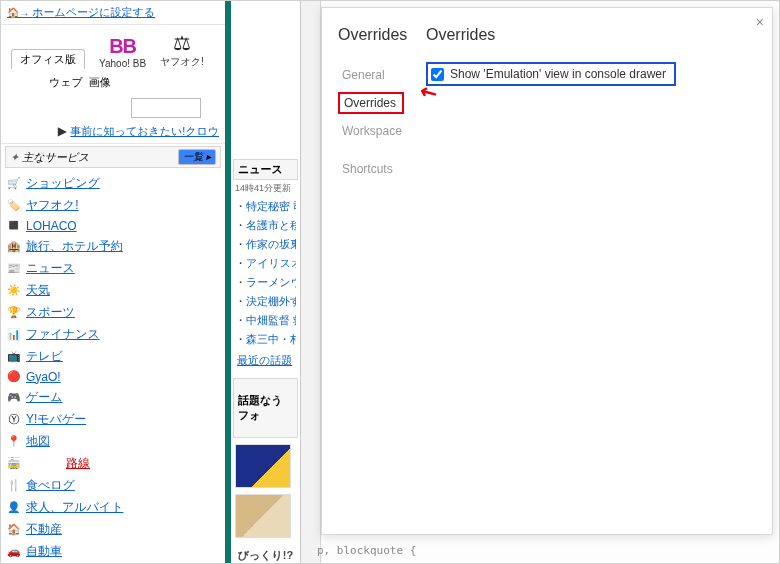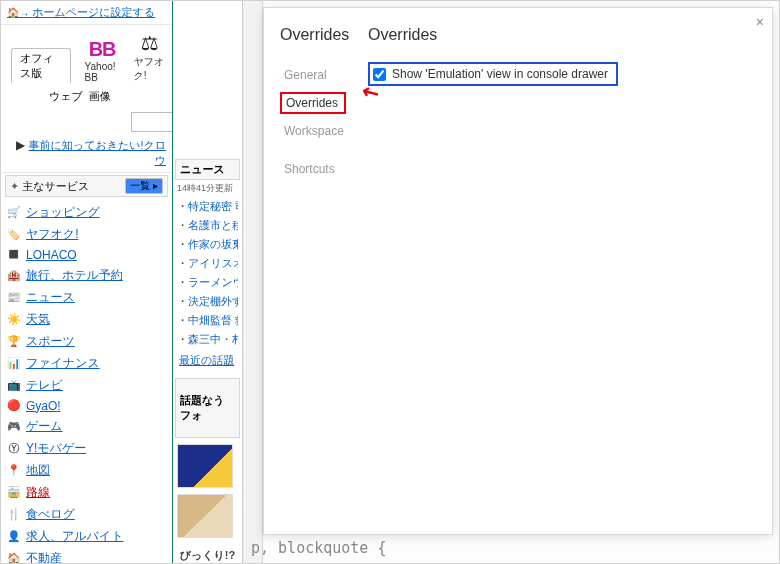--- a/index.html
+++ b/index.html
@@ -1,57 +1,57 @@
 <!DOCTYPE html>
 <html><head>
 <meta charset="utf-8">
 <style>
   * { box-sizing: border-box; margin: 0; padding: 0; }
   html, body { width: 780px; height: 564px; font-family: "Meiryo", "MS PGothic", Arial, sans-serif; font-size: 12px; overflow: hidden; background: #f5f5f5; }
   body { display: flex; border: 1px solid #d0d0d0; }
 
   
-  .page-left { width: 172px; height: 100%; background: #fff; border-right: 1px solid #0f766e; display: flex; flex-direction: column; overflow: hidden; }
+  .page-left { width: 230px; height: 100%; background: #fff; border-right: 6px solid #0f766e; display: flex; flex-direction: column; overflow: hidden; }
   .homelink { color: #0b62c6; text-decoration: underline; font-size: 11px; padding: 4px 6px; border-bottom: 1px solid #e6e6e6; }
   .homelink::before { content: "🏠→ "; font-size: 10px; }
   .tabs-row { display: flex; align-items: flex-end; gap: 14px; padding: 6px 6px 2px 10px; }
   .tabs-row .logocell { display: flex; flex-direction: column; align-items: center; font-size: 10px; color: #333; }
   .tabs-row .bb { font-weight: bold; font-size: 20px; color: #c31fa3; letter-spacing: -1px; }
   .tabs-row .gavel { font-size: 20px; color: #222; }
   .office-tab { display: inline-block; border: 1px solid #c0c0c0; border-bottom: none; padding: 2px 8px; font-size: 11px; background: #fff; border-radius: 3px 3px 0 0; margin-left: 0; }
   .search-row { display: flex; align-items: center; gap: 6px; padding: 4px 6px 4px 48px; font-size: 11px; }
   .search-row input { width: 70px; height: 20px; border: 1px solid #bbb; }
   .sublink-row { text-align: right; padding: 2px 6px 4px; border-bottom: 1px solid #e6e6e6; }
   .sublink-row a { color: #0b62c6; text-decoration: underline; font-size: 11px; }
 
-  .svc-header { display: flex; align-items: center; justify-content: space-between; background: #f6f6f6; border: 1px solid #d8d8d8; padding: 2px 4px; font-size: 11px; margin: 2px 4px; }
+  .svc-header { display: flex; align-items: center; justify-content: space-between; background: #f6f6f6; border: 1px solid #d8d8d8; padding: 2px 4px; font-size: 11px; margin: 2px 4px; font-style: italic; }
   .svc-header .btn { border: 1px solid #c0c0c0; background: #3b82f6; padding: 0 4px; font-size: 10px; border-radius: 2px; }
   .svc-list { list-style: none; padding: 2px 4px; display: flex; flex-direction: column; gap: 0; overflow: hidden; }
   .svc-list li { display: flex; align-items: center; gap: 5px; padding: 2.5px 2px; }
   .svc-list li .ico { width: 14px; height: 14px; display: inline-flex; align-items: center; justify-content: center; font-size: 11px; }
   .svc-list li a { color: #0b62c6; text-decoration: underline; font-size: 12px; white-space: nowrap; }
-  .svc-list li a.red { color: #c00; }
+  .svc-list li a.red { color: #c00; margin-left: 40px; }
 
   
   .page-mid { width: 70px; height: 100%; background: #fff; border-right: 1px solid #c8c8c8; display: flex; flex-direction: column; overflow: hidden; padding-top: 158px; }
   .news-hd { background: #f6f6f6; border: 1px solid #d8d8d8; padding: 2px 4px; font-size: 11px; font-weight: bold; margin: 0 2px 2px; }
   .news-time { font-size: 9px; color: #666; padding: 0 4px 2px; }
   .news-list { list-style: none; padding: 0 4px; }
   .news-list li { font-size: 11px; color: #0b62c6; padding: 2px 0; white-space: nowrap; overflow: hidden; }
   .news-list li::before { content: "・"; color: #333; }
   .news-recent { font-size: 11px; color: #0b62c6; text-decoration: underline; padding: 4px 6px; }
   .wadai-hd { background: #f6f6f6; border: 1px solid #d8d8d8; padding: 14px 4px; font-size: 11px; font-weight: bold; margin: 6px 2px 4px; }
   .thumb1 { margin: 2px 4px; width: 56px; height: 60px; background: linear-gradient(135deg, #1b2f8a 60%, #f5c93a 60%); border: 1px solid #ddd; }
   .thumb2 { margin: 4px 4px; width: 56px; height: 60px; background: linear-gradient(135deg, #d7b887 50%, #e9d9b8 50%); border: 1px solid #ddd; }
   .bikkuri { font-size: 11px; font-weight: bold; color: #444; padding: 6px 4px 0; text-align: center; }
 
   
   .devtools-zone { flex: 1; position: relative; background: #fdfdfd; }
   .dt-gutter { position: absolute; left: 0; top: 0; width: 20px; height: 100%; background: #f2f2f2; border-right: 1px solid #d5d5d5; }
-  .dt-code { position: absolute; left: 8px; bottom: 6px; font-family: Consolas, monospace; font-size: 15px; color: #888; }
+  .dt-code { position: absolute; left: 16px; bottom: 6px; font-family: Consolas, monospace; font-size: 11px; color: #888; }
 
   .settings-panel { position: absolute; left: 20px; top: 6px; right: 6px; bottom: 28px; background: #fff; border: 1px solid #d8d8d8; box-shadow: 0 2px 10px rgba(0,0,0,0.12); display: flex; }
   .sp-close { position: absolute; top: 6px; right: 8px; color: #888; font-size: 14px; cursor: pointer; }
   .sp-nav { width: 90px; padding: 18px 8px 8px 16px; display: flex; flex-direction: column; gap: 8px; }
   .sp-nav h2 { font-size: 16px; font-weight: 400; color: #333; margin-bottom: 14px; }
   .sp-nav a { font-size: 12px; color: #999; text-decoration: none; padding: 2px 4px; }
   .sp-nav a.active { color: #333; border: 2px solid #e60012; }
   .sp-main { flex: 1; padding: 18px 14px; }
   .sp-main h2 { font-size: 16px; font-weight: 400; color: #333; margin-bottom: 18px; }
   .sp-opt { display: inline-flex; align-items: center; gap: 6px; border: 2px solid #1d4ed8; padding: 3px 8px 3px 3px; position: relative; }

